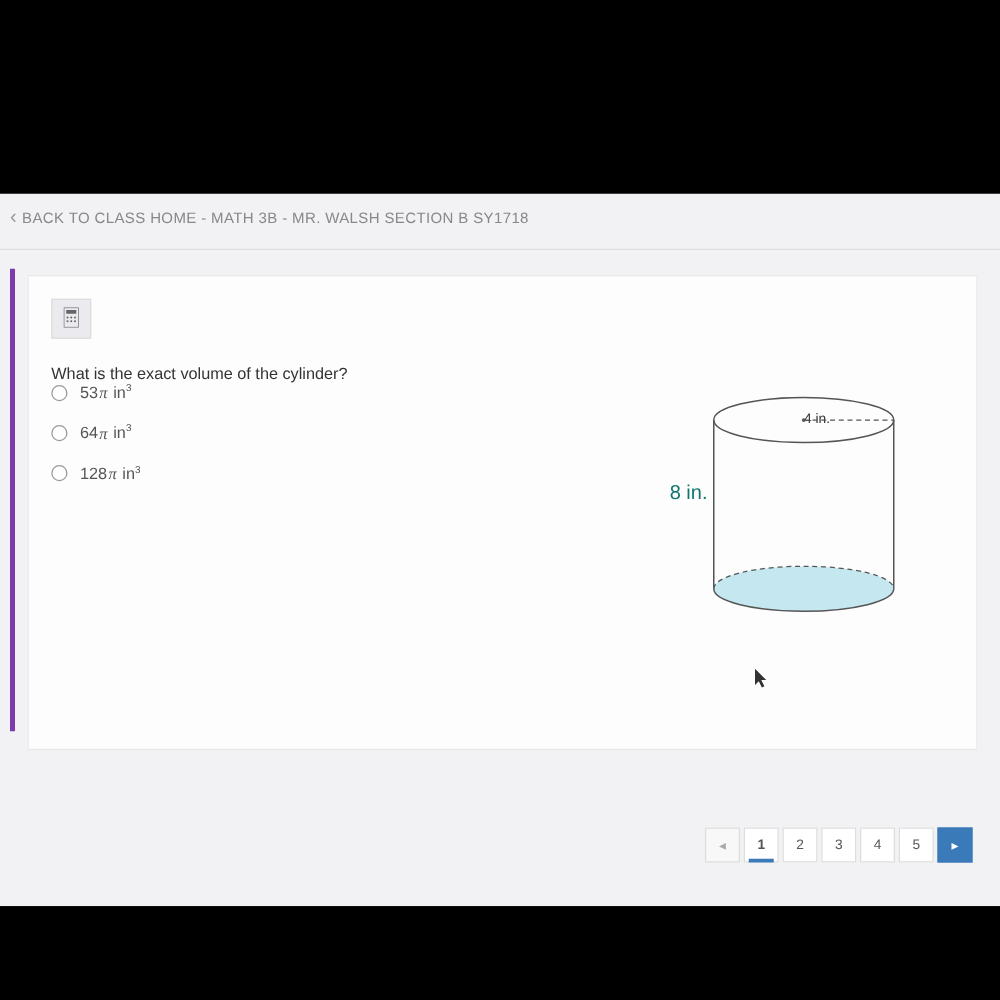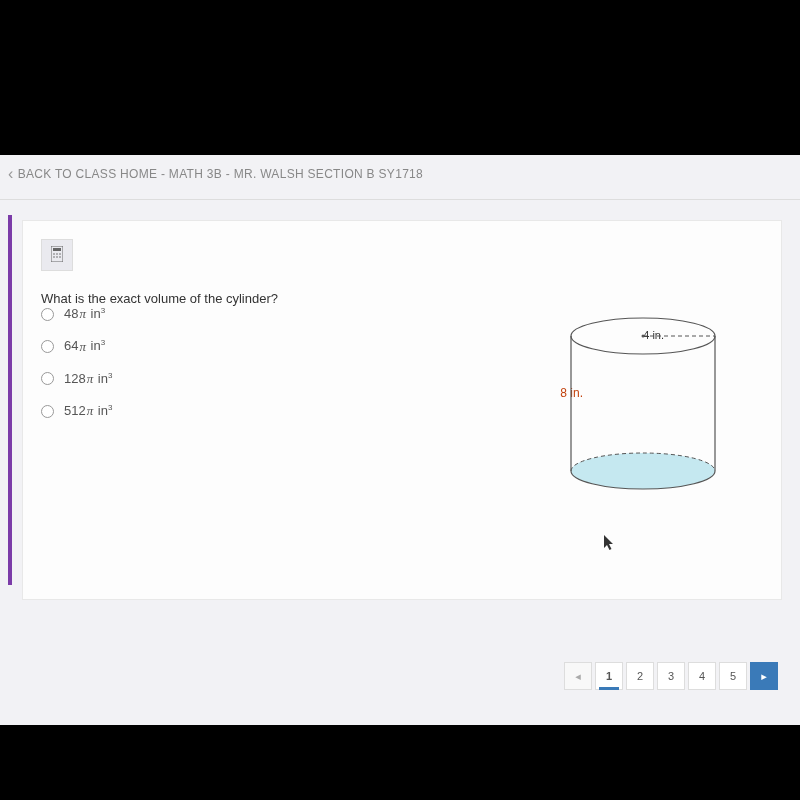--- a/index.html
+++ b/index.html
@@ -78,24 +78,24 @@
     }
     .pi { font-style: italic; font-family: 'Times New Roman', serif; margin: 0 1px; }
     .sup { font-size: 8px; vertical-align: super; }
     .diagram {
       position: absolute;
       right: 60px;
       top: 95px;
     }
     .height-label {
       position: absolute;
-      right: 198px;
+      right: 215px;
       top: 165px;
-      font-size: 12px;
-      color: #c2410c;
+      font-size: 16px;
+      color: #0f766e;
     }
     .radius-label {
       position: absolute;
       right: 117px;
       top: 108px;
       font-size: 11px;
       color: #333;
     }
     .cursor-arrow {
       position: absolute;
@@ -168,33 +168,29 @@
             <circle cx="9" cy="11" r="0.8" fill="#666"></circle>
           </svg>
       </span>
     </div>
 
     <div class="question-text">What is the exact volume of the cylinder?</div>
 
     <div class="options">
       <div class="option">
         <span class="radio"></span>
-        <span><span>48</span><span class="pi">π</span> <span>in</span><span class="sup">3</span></span>
+        <span><span>53</span><span class="pi">π</span> <span>in</span><span class="sup">3</span></span>
       </div>
       <div class="option">
         <span class="radio"></span>
         <span><span>64</span><span class="pi">π</span> <span>in</span><span class="sup">3</span></span>
       </div>
       <div class="option">
         <span class="radio"></span>
         <span><span>128</span><span class="pi">π</span> <span>in</span><span class="sup">3</span></span>
-      </div>
-      <div class="option">
-        <span class="radio"></span>
-        <span><span>512</span><span class="pi">π</span> <span>in</span><span class="sup">3</span></span>
       </div>
     </div>
 
     <div class="height-label">8 in.</div>
     <div class="radius-label">4 in.</div>
 
     <div class="diagram">
       <svg width="155" height="175" viewBox="0 0 155 175">
         <ellipse cx="77" cy="155" rx="72" ry="18" fill="#c5e8f0" stroke="none"></ellipse>
         <path d="M 5 155 A 72 18 0 0 0 149 155" fill="none" stroke="#555" stroke-width="1.2"></path>

